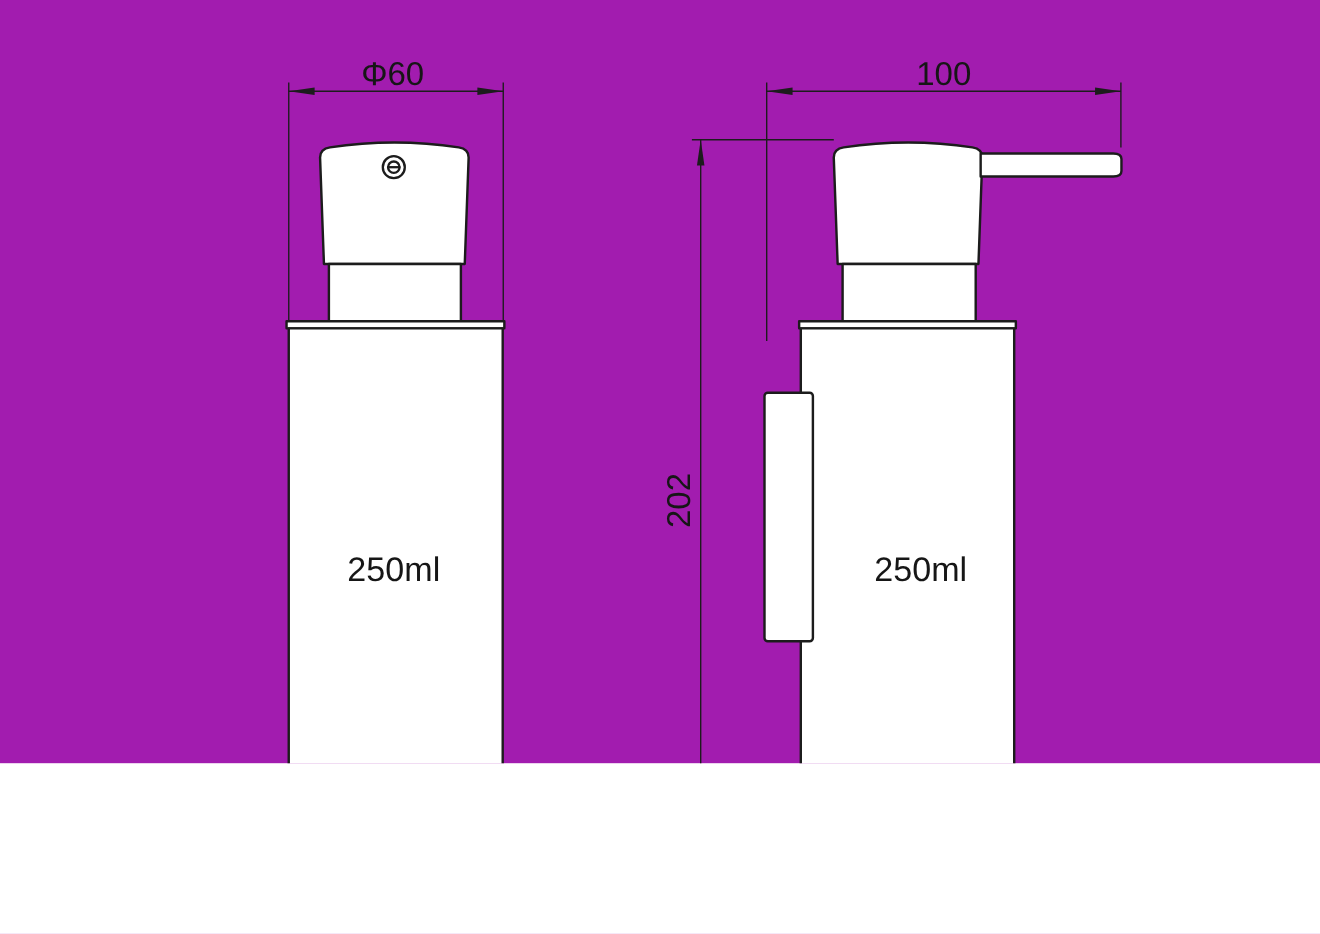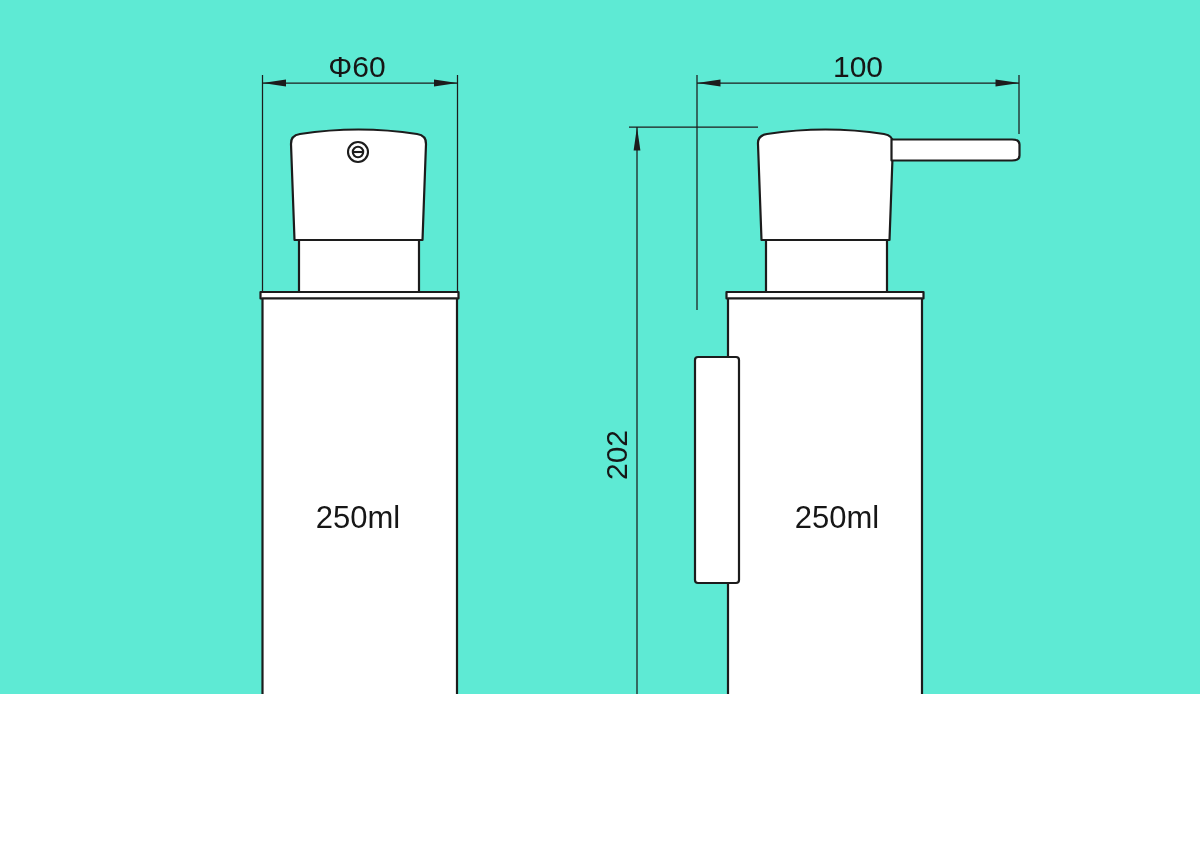--- a/index.html
+++ b/index.html
@@ -4,21 +4,21 @@
 <style>
   html, body {
     margin: 0;
     padding: 0;
     background: #ffffff;
   }
   .canvas {
     position: relative;
     width: 1200px;
     height: 694px;
-    background: #5eead4;
+    background: #a21caf;
     overflow: hidden;
   }
   svg { display: block; }
   text {
     font-family: "Liberation Sans", sans-serif;
     fill: #161616;
   }
   .dim-text  { font-size: 30px; }
   .vol-text  { font-size: 31px; }
   .obj {

